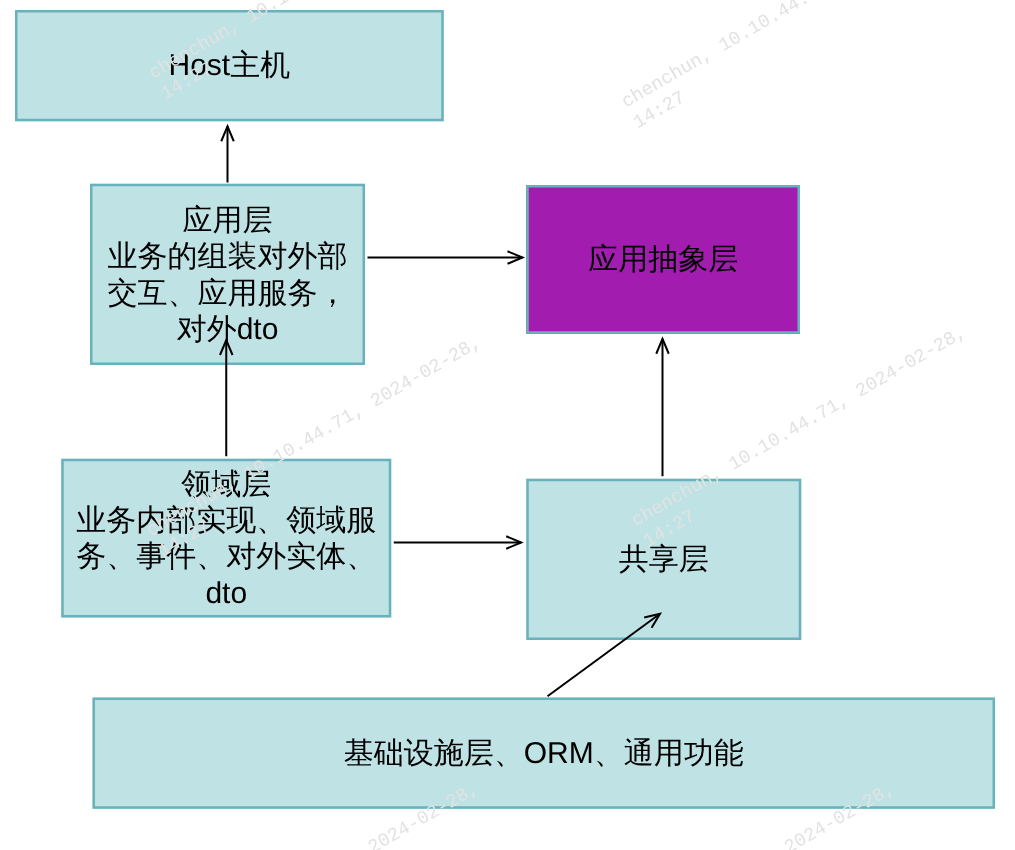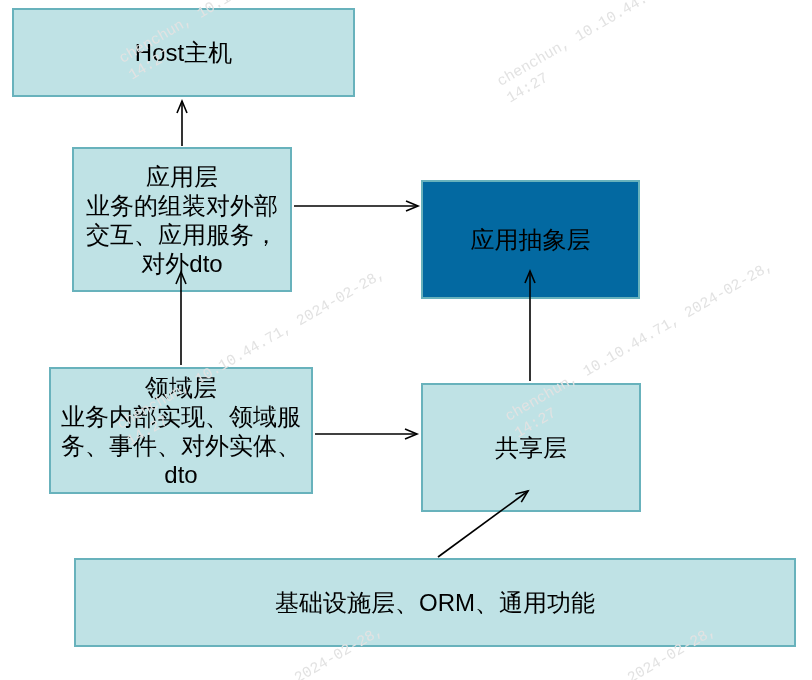--- a/index.html
+++ b/index.html
@@ -82,21 +82,21 @@
     <span class="label">Host主机</span>
   </div>
 
   <div class="node" id="node-application" style="background: rgb(191, 226, 229); border-color: rgb(104, 178, 188);">
     <span class="label">应用层
 业务的组装对外部
 交互、应用服务，
 对外dto</span>
   </div>
 
-  <div class="node" id="node-app-abstract" style="background: #0369a1; border-color: rgb(104, 178, 188); margin-top: 32px;">
+  <div class="node" id="node-app-abstract" style="background: #a21caf; border-color: rgb(104, 178, 188);">
     <span class="label">应用抽象层</span>
   </div>
 
   <div class="node" id="node-domain" style="background: rgb(191, 226, 229); border-color: rgb(104, 178, 188);">
     <span class="label">领域层
 业务内部实现、领域服
 务、事件、对外实体、
 dto</span>
   </div>
 

